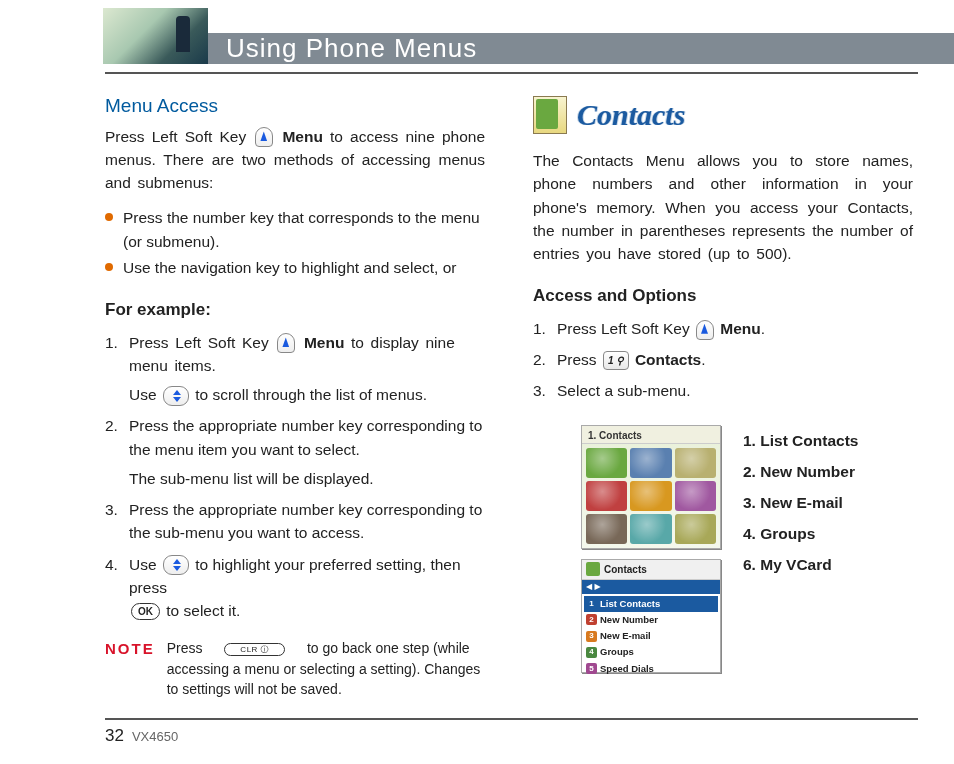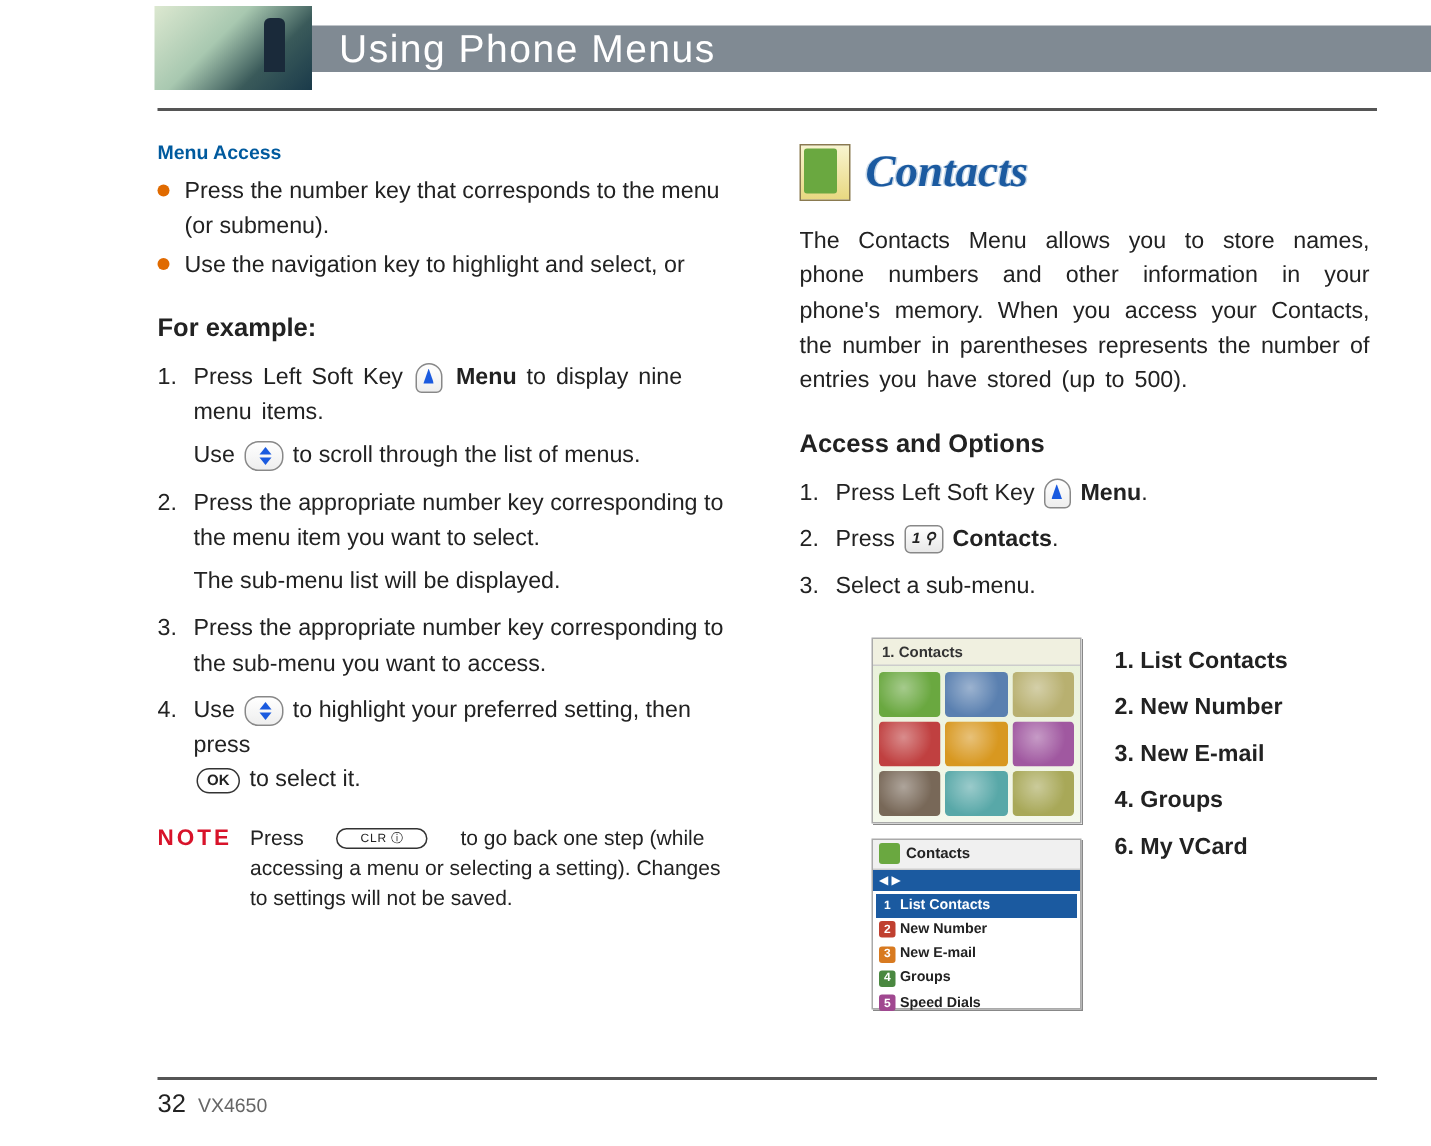--- a/index.html
+++ b/index.html
@@ -6,21 +6,21 @@
   body {
     width: 954px;
     height: 764px;
     font-family: Arial, Helvetica, sans-serif;
     background: #fff;
     position: relative;
     color: #222;
   }
   .header {
     display: flex;
-    align-items: center;
+    align-items: flex-end;
     height: 64px;
     margin-bottom: 4px;
   }
   .header-img {
     width: 105px;
     height: 56px;
     margin-left: 103px;
     background: linear-gradient(135deg, #dce8d0 0%, #a8c8b0 40%, #3a5a5a 70%, #1a3a4a 100%);
     position: relative;
     overflow: hidden;
@@ -60,22 +60,22 @@
     gap: 48px;
   }
   .col {
     width: 380px;
     font-size: 15.5px;
     line-height: 1.5;
     color: #222;
   }
   .h2-blue {
     color: #005a9e;
-    font-weight: 700;
-    font-size: 13px;
+    font-weight: 400;
+    font-size: 19px;
     margin-bottom: 4px;
   }
   .h3 {
     font-weight: 700;
     font-size: 17px;
     margin: 18px 0 6px;
   }
   .bold { font-weight: 700; }
   .bullets { list-style: none; margin: 4px 0 10px; }
   .bullets li { display: flex; margin: 3px 0; }
@@ -296,20 +296,26 @@
   <div class="header-title-bar">
     <div class="header-title">Using Phone Menus</div>
   </div>
 </div>
 <div class="rule"></div>
 
 <div class="columns">
 
   <div class="col">
     <div class="h2-blue">Menu Access</div>
+    <div class="para justify-wide">
+      <span>Press Left Soft Key </span>
+      <span class="icon-inline icon-softkey"></span>
+      <span class="bold"> Menu</span>
+      <span> to access nine phone menus. There are two methods of accessing menus and submenus:</span>
+    </div>
     <ul class="bullets">
       <li>
           <span class="dot"></span>
           <span>Press the number key that corresponds to the menu (or submenu).</span>
         </li>
       <li>
           <span class="dot"></span>
           <span>Use the navigation key to highlight and select, or</span>
         </li>
     </ul>

